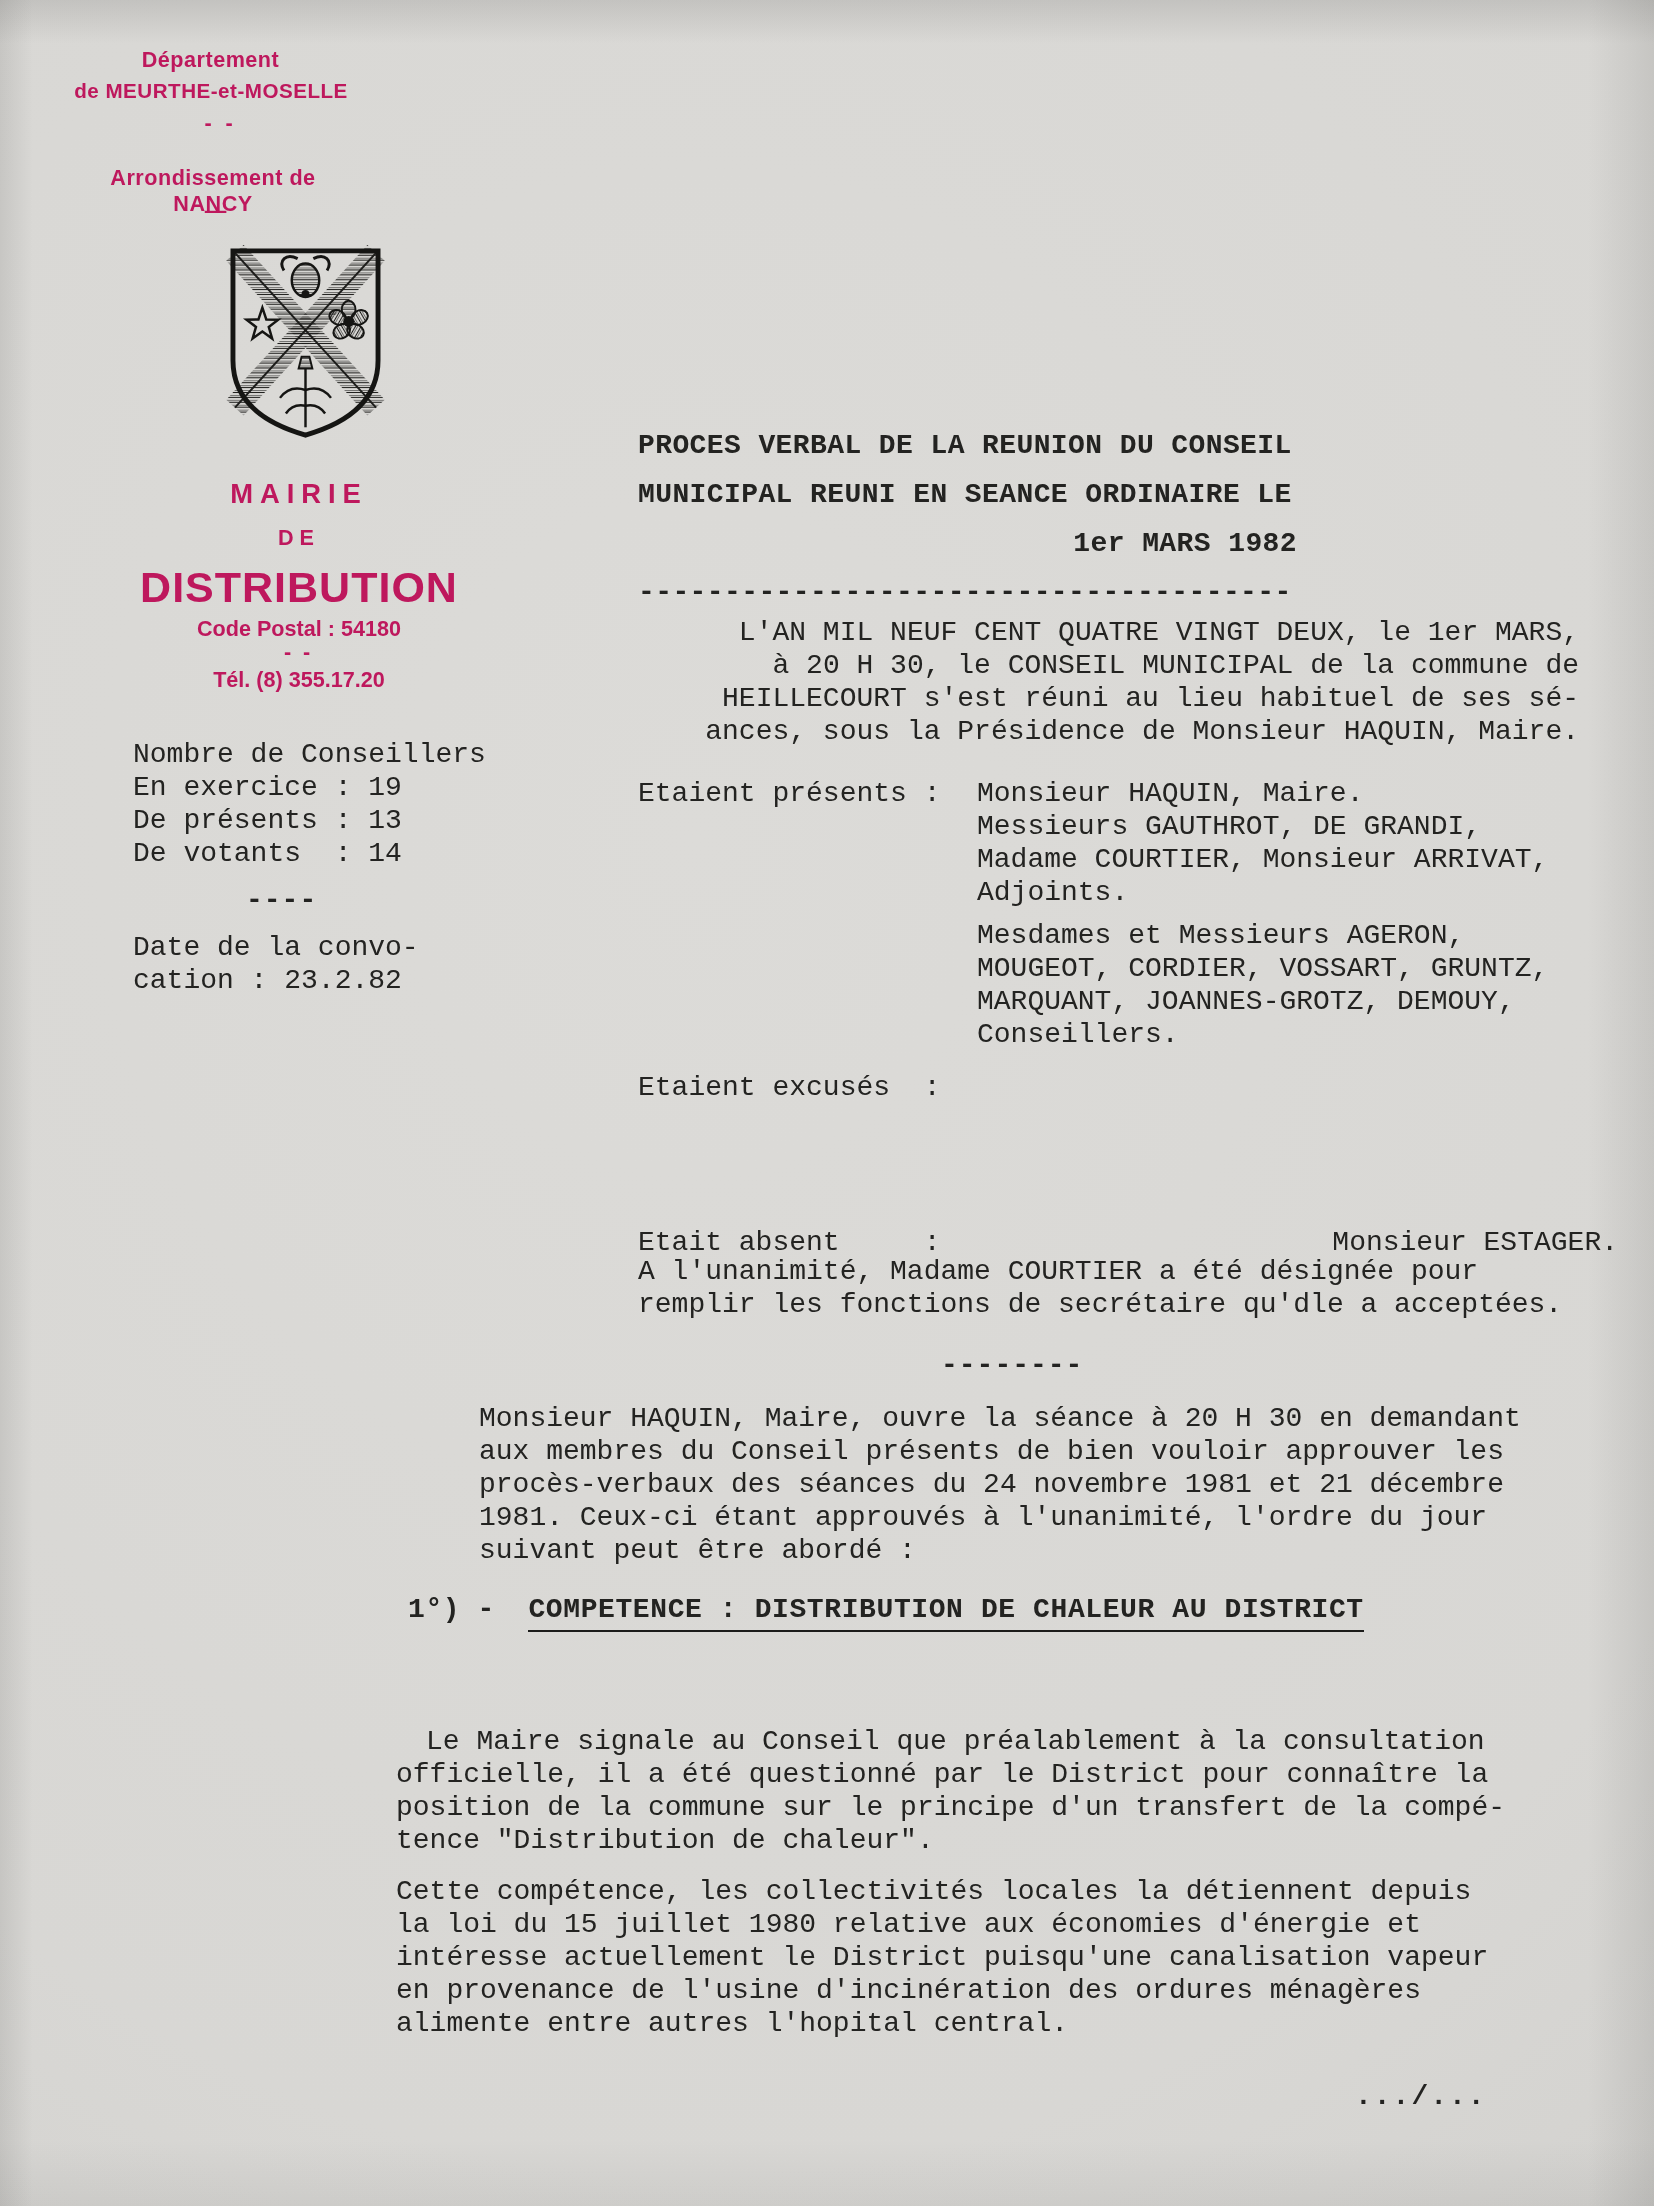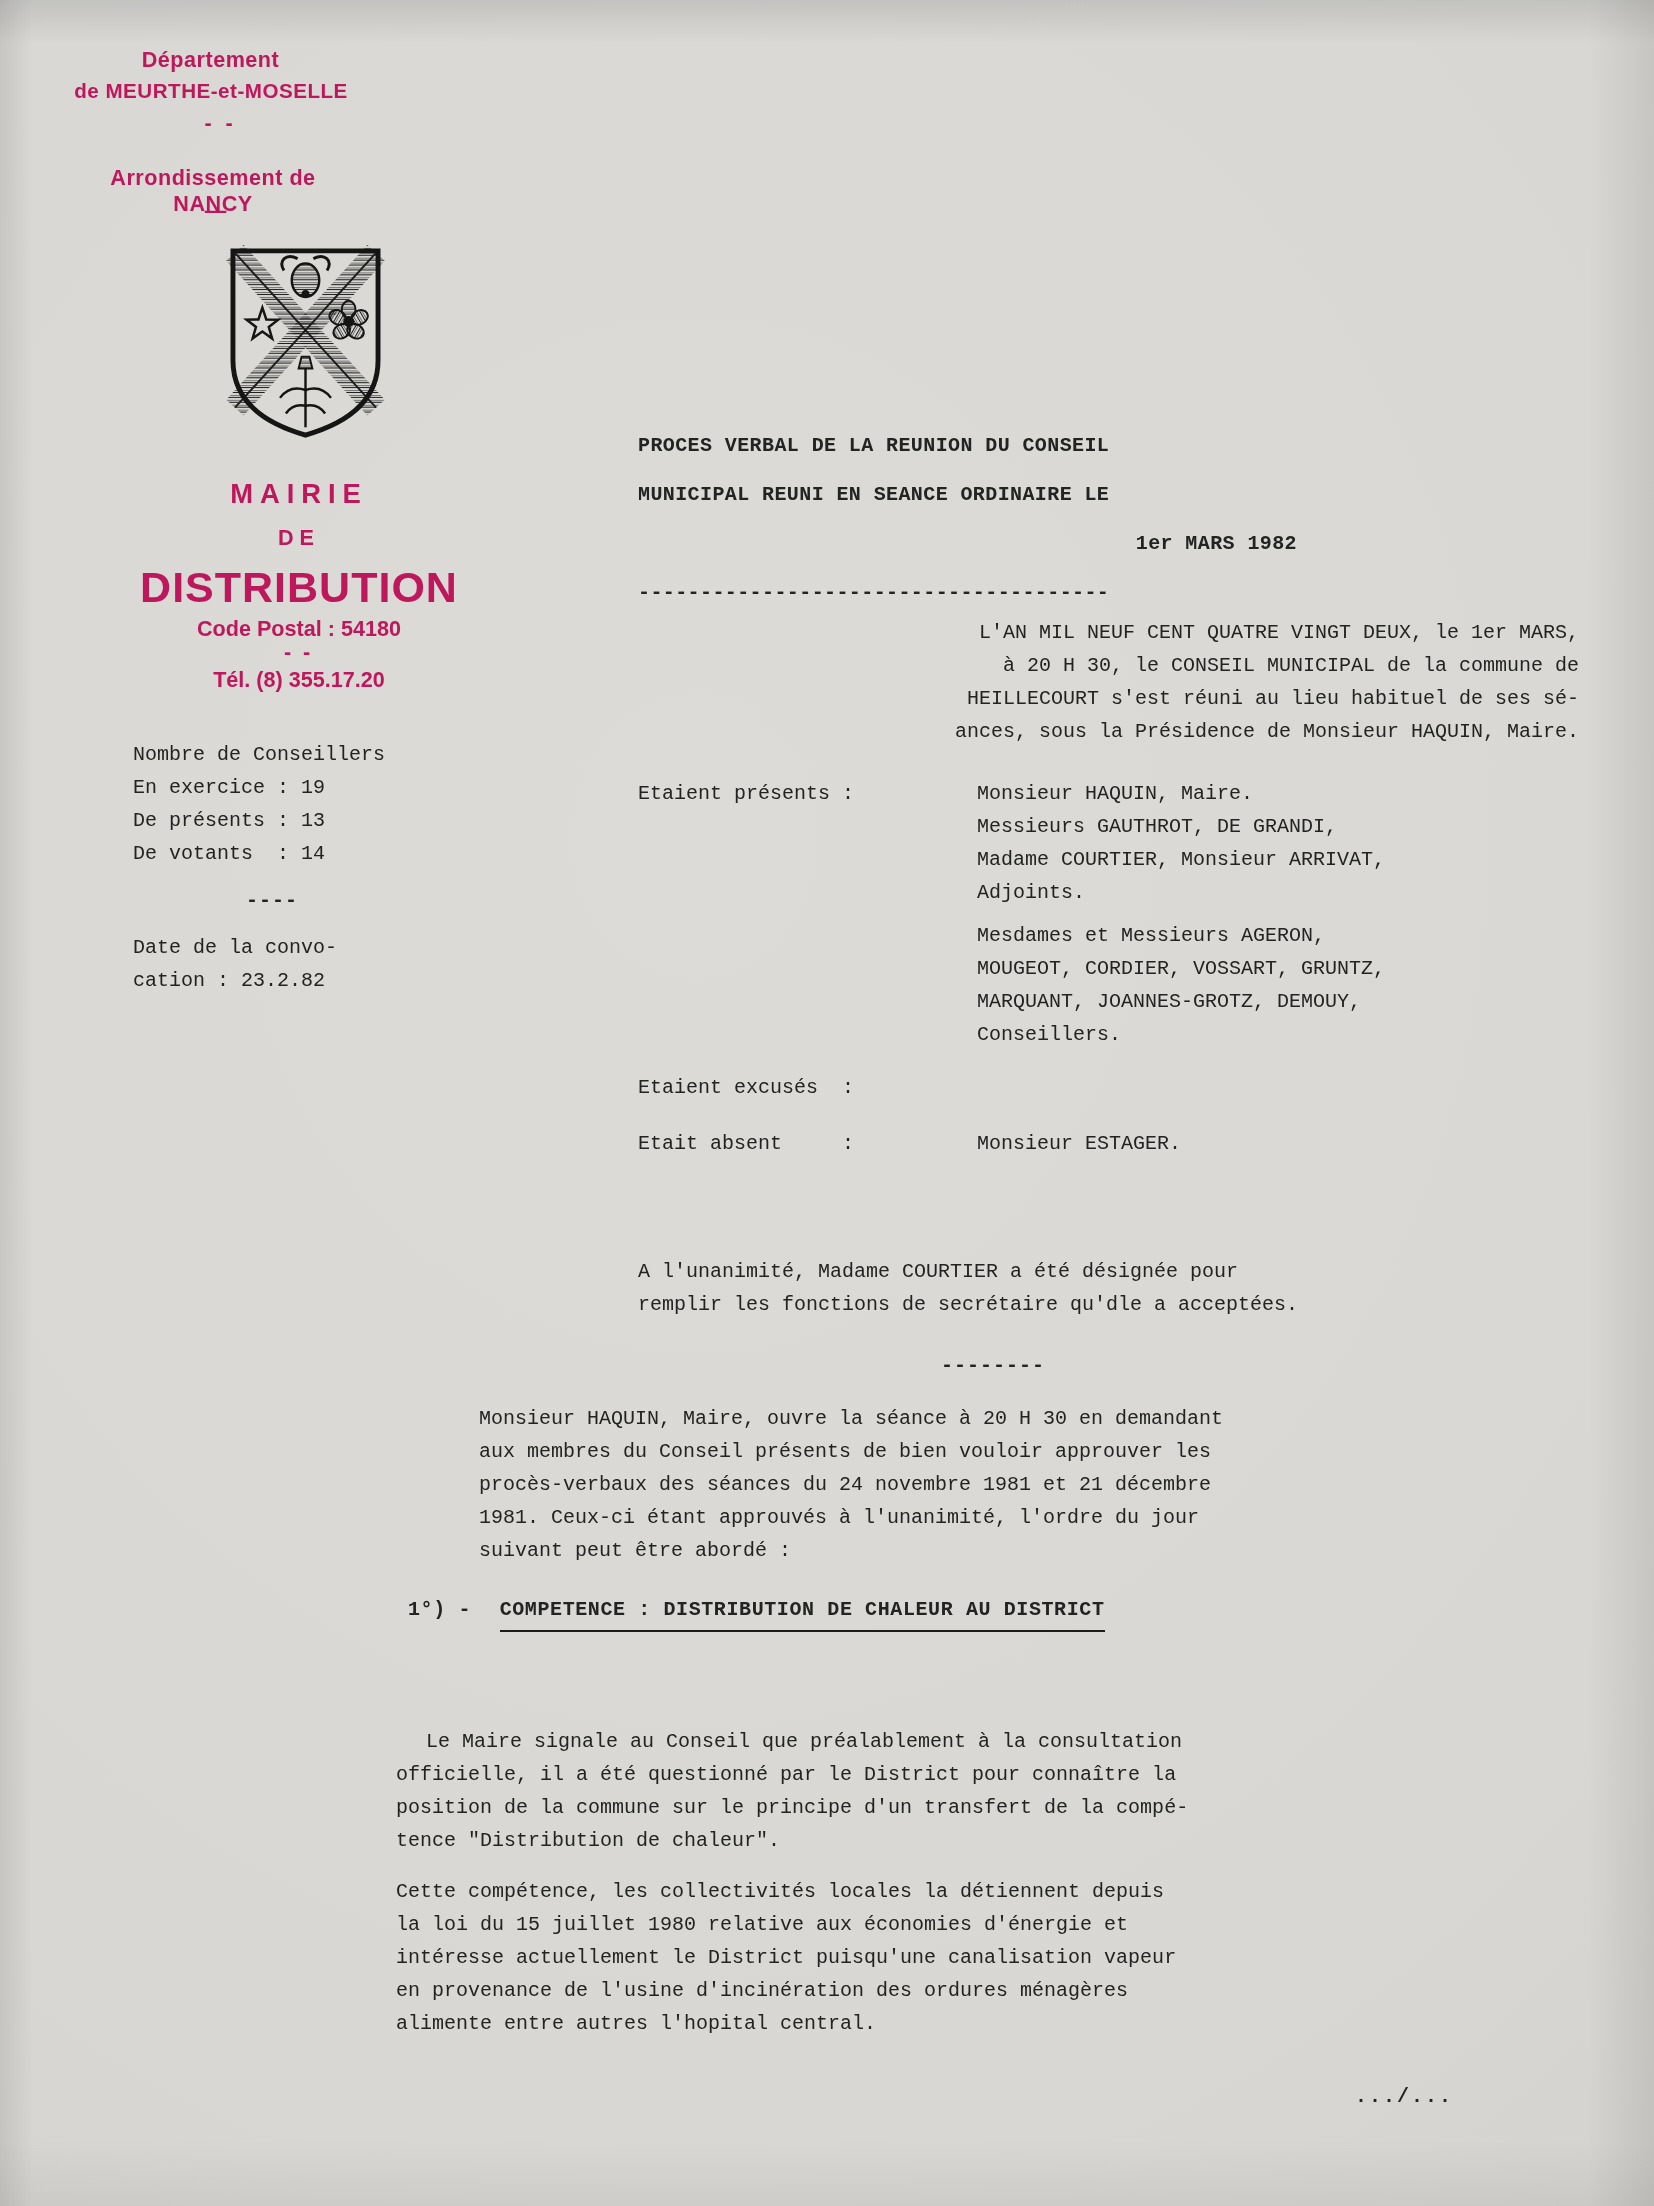--- a/index.html
+++ b/index.html
@@ -23,35 +23,35 @@
   .lh-arr{left:78px;top:165px;width:270px;font-size:21.6px;letter-spacing:0.5px;}
   .lh-dash2{left:196px;top:198px;width:39px;font-size:21.6px;}
   .lh-mairie{left:147px;top:478px;width:304px;font-size:27.4px;letter-spacing:6.9px;}
   .lh-de{left:147px;top:525px;width:304px;font-size:21.6px;letter-spacing:5.9px;}
   .lh-commune{left:98px;top:563px;width:402px;font-size:43px;letter-spacing:1px;}
   .lh-cp{left:147px;top:616px;width:304px;font-size:21.6px;}
   .lh-dash3{left:274px;top:639px;width:49px;font-size:21.6px;letter-spacing:2.9px;}
   .lh-tel{left:147px;top:667px;width:304px;font-size:21.6px;font-weight:bold;}
   .coat{left:225px;top:243px;width:161px;height:198px;}
   
-  .tw{font-size:20px;line-height:33px;color:#232321;}
+  .tw{font-size:28px;line-height:33px;color:#232321;}
   .pre{white-space:pre-line;}
   .counters{left:133px;top:738px;}
   .counters div{white-space:pre;}
   .counters .sep{padding-left:113px;margin-top:13.7px;font-weight:bold;letter-spacing:1px;}
   .counters .convo1{margin-top:14px;}
   .title-block{left:638px;top:421px;width:659px;font-weight:bold;line-height:49px;letter-spacing:0.4px;}
   .title-center{text-align:right;}
   .intro{left:638px;top:616px;width:941px;text-align:right;}
   .att-row{display:flex;}
   .att-label{width:339px;white-space:pre;flex:0 0 339px;}
   .att-present{left:638px;top:777px;width:980px;}
   .att-present2{left:977px;top:919px;width:647px;}
   .att-excused{left:638px;top:1071px;width:980px;}
-  .att-absent{left:638px;top:1127px;width:980px;}
+  .att-absent{left:638px;top:1226px;width:980px;justify-content:space-between;}
   .secretary{left:638px;top:1255px;width:961px;}
   .mid-sep{left:941px;top:1349px;font-weight:bold;letter-spacing:1px;}
   .opening{left:479px;top:1402px;width:1088px;}
   .agenda-h{left:408px;top:1593px;width:1176px;font-weight:bold;letter-spacing:0.6px;}
   .agenda-h .u{display:inline-block;border-bottom:2.9px solid #1c1c1a;padding-bottom:3.9px;margin-left:16px;}
   .para1{left:396px;top:1725px;width:1166px;text-indent:30px;}
   .para2{left:396px;top:1875px;width:1166px;}
   .cont-mark{left:1355px;top:2080px;font-weight:bold;letter-spacing:2px;}
 </style>
 </head>

